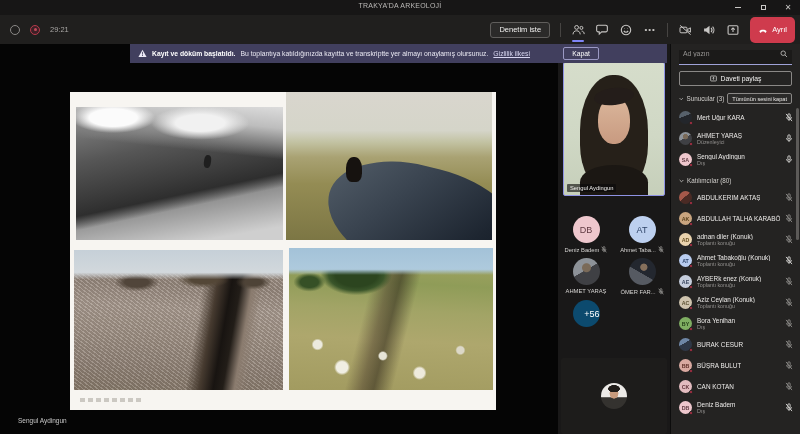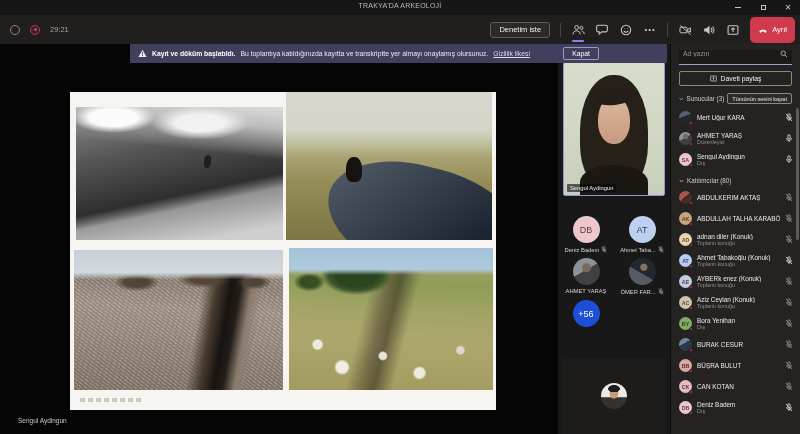--- a/index.html
+++ b/index.html
@@ -325,21 +325,21 @@
                   <path d="M1.8 5.4a3.2 3.2 0 0 0 6.4 0"></path>
                   <path d="M5 8.6v2"></path>
                   <path d="M1 1.2l8 9.6"></path>
                 </svg>
               </span>
             </div>
           </div>
 
 
           <div class="g-cell">
-            <div class="g-avatar" style="background: #1d4ed8;">
+            <div class="g-avatar" style="background: #0c4a6e; justify-content: flex-end;">
               <span style="color: rgb(255, 255, 255);">+56</span>
             </div>
 
           </div>
         </div>
 
       <div class="self-tile">
         <div class="self-avatar"></div>
       </div>
     </div>

